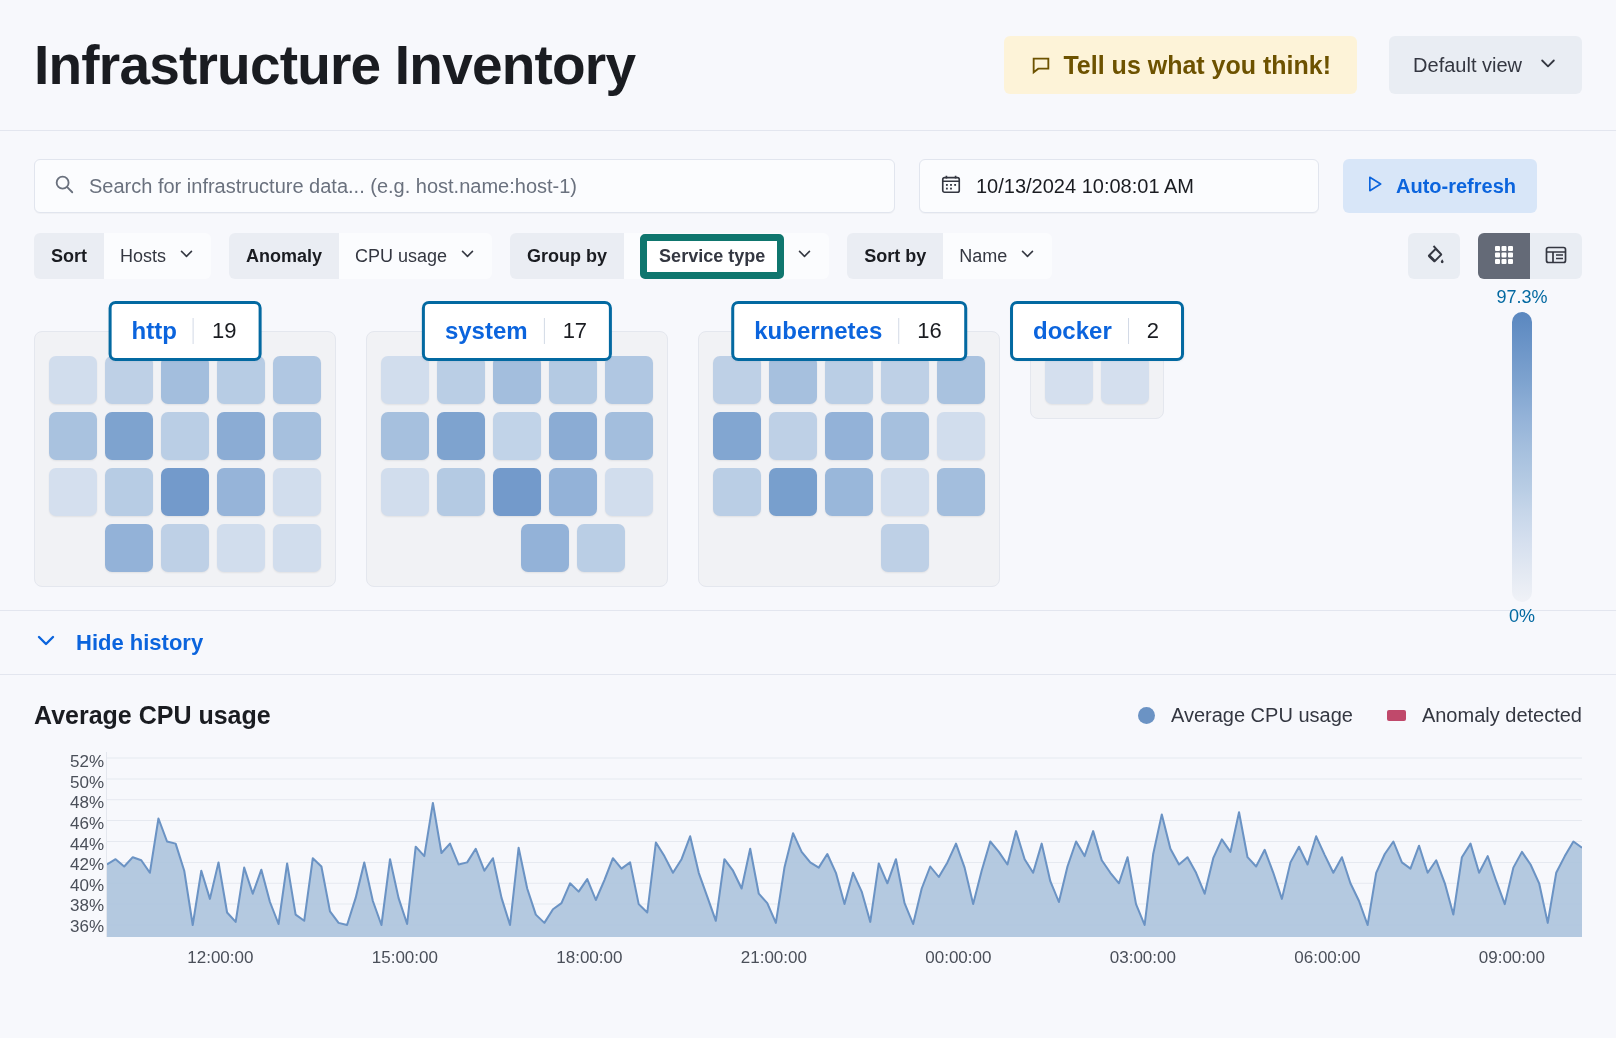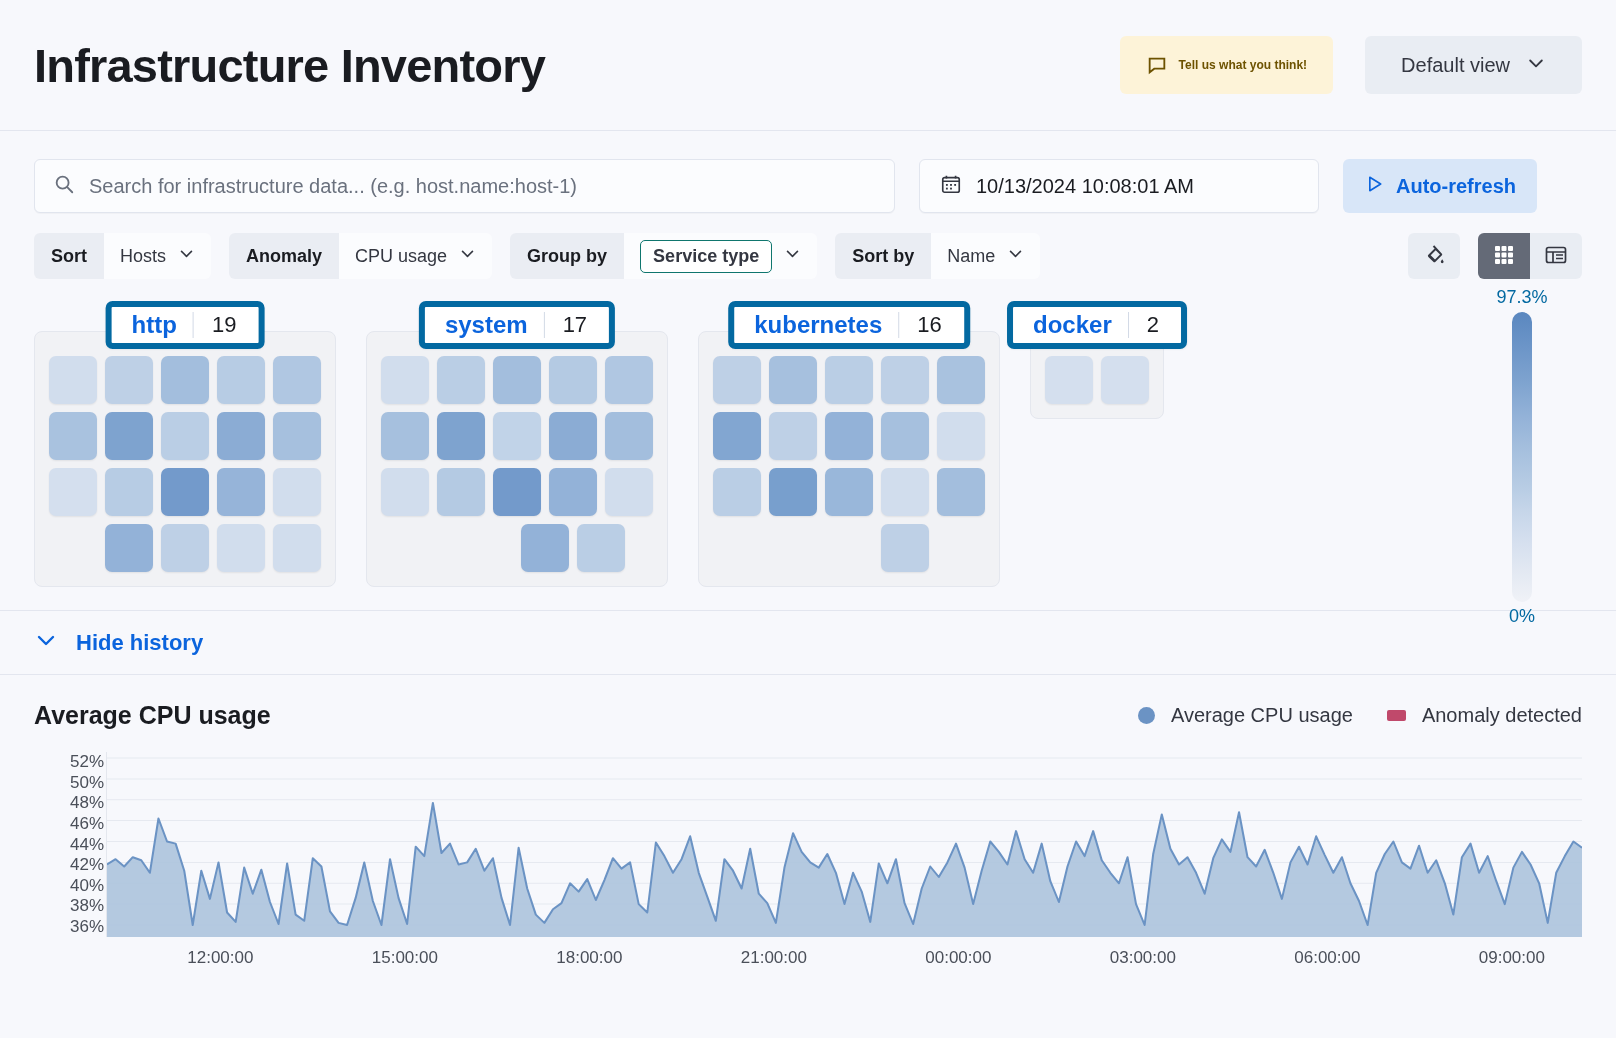--- a/index.html
+++ b/index.html
@@ -14,38 +14,38 @@
 
   
   .header {
     height: 131px;
     display: flex; align-items: center;
     padding: 0 34px;
     border-bottom: 1px solid #e3e6ef;
     background: #f7f8fc;
   }
   .page-title {
-    font-size: 47px; font-weight: bold; letter-spacing: -0.8px;
+    font-size: 55px; font-weight: bold; letter-spacing: -0.8px;
     color: #1a1c21; line-height: 1;
   }
   .header-right { margin-left: auto; display: flex; align-items: center; gap: 32px; }
   .feedback-btn {
     background: #fdf3d8; color: #6d5200;
     border: none; border-radius: 6px;
     height: 58px; padding: 0 26px;
     display: flex; align-items: center; gap: 11px;
-    font-size: 12px; font-weight: bold;
+    font-size: 25px; font-weight: bold;
     font-family: "Liberation Sans", sans-serif;
     cursor: pointer;
   }
   .feedback-btn svg { display:block; }
   .view-btn {
     background: #e9edf3; color: #343741;
     border: none; border-radius: 6px;
-    height: 58px; padding: 0 36px;
+    height: 58px; padding: 0 24px;
     display: flex; align-items: center; gap: 16px;
     font-size: 20px;
     font-family: "Liberation Sans", sans-serif;
     cursor: pointer;
   }
 
   
   .search-row {
     display: flex; align-items: center; gap: 24px;
     padding: 28px 50px 0 34px;
@@ -101,21 +101,21 @@
     font-size: 18px; font-weight: bold;
     display: flex; align-items: center; padding: 0 17px;
   }
   .filter-value {
     background: #fbfcfe; color: #343741;
     font-size: 18px;
     display: flex; align-items: center; gap: 12px; padding: 0 16px;
     cursor: pointer;
   }
   .filter-value.boxed .pill {
-    border: 1px solid #0f766e;
+    border: 7px solid #0f766e;
     border-radius: 5px;
     padding: 5px 12px;
     font-weight: bold;
     background: #fff;
   }
   .toolbar-right { margin-left: auto; display: flex; align-items: center; gap: 18px; }
   .icon-btn {
     width: 52px; height: 46px; border-radius: 6px;
     background: #e9edf3;
     display: flex; align-items: center; justify-content: center;
@@ -133,22 +133,22 @@
   .heatmap-wrap {
     position: relative;
     padding: 22px 34px 0 34px;
     height: 332px;
     border-bottom: 1px solid #e3e6ef;
   }
   .groups { display: flex; gap: 30px; align-items: flex-start; }
   .group { position: relative; padding-top: 30px; }
   .group-badge {
     position: absolute; top: 0; left: 50%; transform: translateX(-50%);
-    background: #fff; border: 6px solid #0369a1; border-radius: 7px;
-    height: 48px; display: flex; align-items: center;
+    background: #fff; border: 3px solid #0369a1; border-radius: 7px;
+    height: 60px; display: flex; align-items: center;
     padding: 0 4px; white-space: nowrap; z-index: 3;
     box-shadow: 0 1px 2px rgba(0,0,0,0.04);
     cursor: pointer;
   }
   .group-name { color: #0b64dd; font-size: 24px; font-weight: bold; padding: 0 16px; }
   .group-sep { width: 1px; height: 26px; background: #d3dae6; }
   .group-count { color: #1a1c21; font-size: 22px; padding: 0 18px; }
   .group-body {
     background: #f1f2f5; border: 1px solid #e4e7ee; border-radius: 8px;
     padding: 24px 14px 14px 14px;

